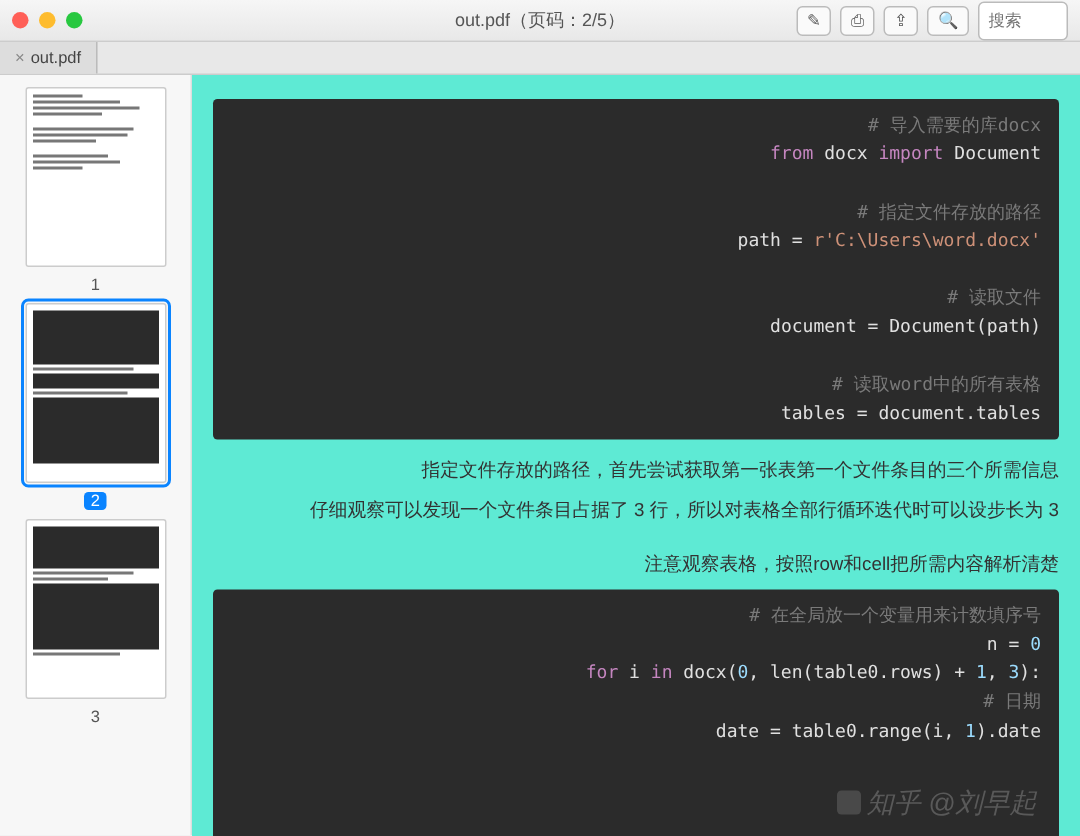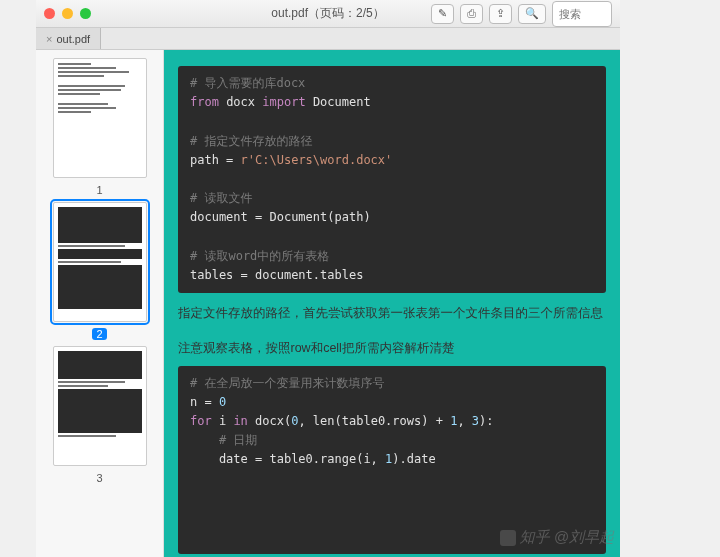--- a/index.html
+++ b/index.html
@@ -17,31 +17,31 @@
   .tab .x { font-size:11px; color:#888;}
   .main { display:flex; height:calc(557px - 28px - 22px); }
   .sidebar { width:128px; background:#f7f7f7; border-right:1px solid #ddd; padding:8px 6px; overflow:hidden; display:flex; flex-direction:column; align-items:center; gap:6px;}
   .thumb { width:94px; background:#fff; border:1px solid #ccc; border-radius:2px; display:flex; flex-direction:column; align-items:center; }
   .thumb.current { outline:2px solid #0a84ff; outline-offset:1px; }
   .thumb-body { width:100%; padding:4px; display:flex; flex-direction:column; gap:2px; }
   .tline { height:2px; background:#777; }
   .tblock { background:#2b2b2b; }
   .pagenum { font-size:11px; color:#555; }
   .pagenum.badge { background:#0a84ff; color:#fff; border-radius:3px; padding:0 4px; }
-  .content { flex:1; background:#14b8a6; overflow:auto; padding:10px 14px 24px 14px; font-size:12.5px; line-height:1.7; }
+  .content { flex:1; background:#5eead4; overflow:auto; padding:10px 14px 24px 14px; font-size:12.5px; line-height:1.7;text-align:right; }
   .codebox { background:#2b2b2b; color:#ddd; font-family: Menlo, Consolas, monospace; font-size:12px; padding:8px 12px; border-radius:3px; margin:6px 0 10px 0; white-space:pre; line-height:1.6; overflow:hidden;}
   .cmt { color:#7a7a7a; }
   .kw { color:#c586c0; }
   .str { color:#ce9178; }
   .num { color:#9cdcfe; }
   .id { color:#e0e0e0; }
   .para { margin:6px 0; color:#333; }
-  .watermark { position:absolute; right:6px; bottom:10px; color:rgba(120,120,120,0.6); font-size:15px; font-style:italic; display:flex; align-items:center; gap:4px; pointer-events:none;}
+  .watermark { position:absolute; right:29px; bottom:10px; color:rgba(120,120,120,0.6); font-size:18px; font-style:italic; display:flex; align-items:center; gap:4px; pointer-events:none;}
   .zhiicon { width:16px; height:16px; background:rgba(120,120,120,0.4); border-radius:3px; display:inline-block;}
-  .wrap { position:relative; width:584px; height:557px;margin-left:36px; }
+  .wrap { position:relative; width:720px; height:557px; }
 </style>
 </head>
 <body>
 <div class="wrap">
 
 <div class="titlebar">
   <div class="traffic">
     <div class="dot red"></div>
     <div class="dot yellow"></div>
     <div class="dot green"></div>
@@ -117,20 +117,21 @@
 
 <span class="cmt"># 读取文件</span>
 <span class="id">document = Document(path)</span>
 
 <span class="cmt"># 读取word中的所有表格</span>
 <span class="id">tables = document.tables</span></div>
 
     <div class="para">指定文件存放的路径，首先尝试获取第一张表第一个文件条目的三个所需信息</div>
 
 
+    <div class="para">仔细观察可以发现一个文件条目占据了 3 行，所以对表格全部行循环迭代时可以设步长为 3</div>
     <div class="para" style="margin-top:14px;">注意观察表格，按照row和cell把所需内容解析清楚</div>
 
     <div class="codebox"><span class="cmt"># 在全局放一个变量用来计数填序号</span>
 <span class="id">n = </span><span class="num">0</span>
 <span class="kw">for</span><span class="id"> i </span><span class="kw">in</span><span class="id"> docx(</span><span class="num">0</span><span class="id">, len(table0.rows) + </span><span class="num">1</span><span class="id">, </span><span class="num">3</span><span class="id">):</span>
 <span class="cmt">    # 日期</span>
 <span class="id">    date = table0.range(i, </span><span class="num">1</span><span class="id">).date</span>
 
 
 

